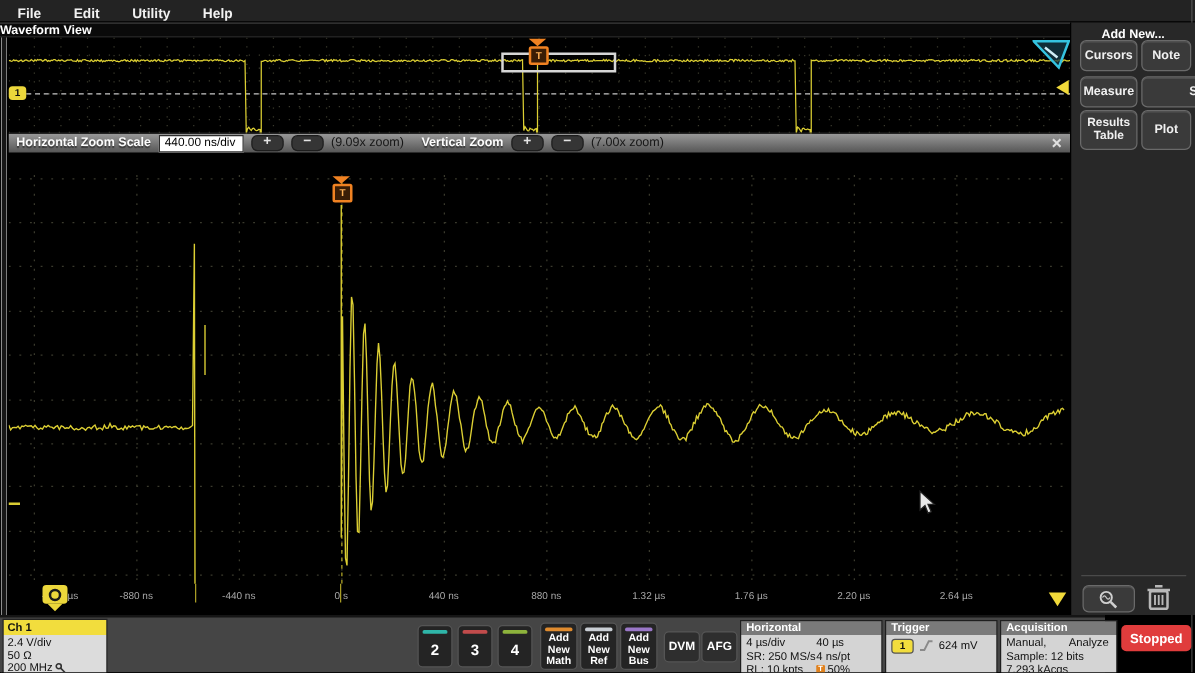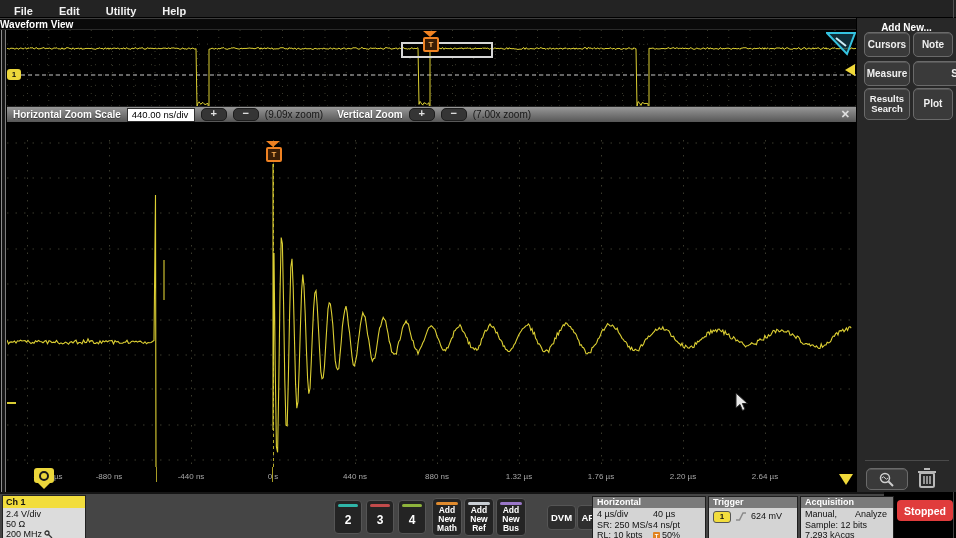--- a/index.html
+++ b/index.html
@@ -53,21 +53,21 @@
   #bottombar{left:0;top:492px;width:884px;height:46px;background:#454545;border-top:2px solid #151515;box-sizing:border-box;}
   .chbadge{position:absolute;border:1px solid #222;}
   .chbadge .hd{background:#f2dd3d;color:#111;font-size:9px;font-weight:bold;padding:0 3px;height:12px;line-height:12px;}
   .chbadge .bd{background:#dcdcdc;color:#111;font-size:9px;line-height:10px;padding:1px 3px;}
   .pbtn{position:absolute;background:#242424;border:1px solid #555;border-radius:4px;color:#fff;
         display:flex;flex-direction:column;align-items:center;box-sizing:border-box;}
   .pbtn .stripe{width:80%;height:3px;border-radius:2px;margin-top:3px;}
   .pbtn .num{font-size:12px;font-weight:bold;flex:1;display:flex;align-items:center;}
   .pbtn .txt{font-size:8.5px;font-weight:bold;line-height:9px;text-align:center;margin-top:1px;}
   .fbtn{position:absolute;background:#2e2e2e;border:1px solid #555;border-radius:4px;color:#fff;
-        font-size:9.5px;font-weight:bold;display:flex;align-items:center;justify-content:center;margin-left:16px;}
+        font-size:9.5px;font-weight:bold;display:flex;align-items:center;justify-content:center;}
   .panel{position:absolute;border:1px solid #1e1e1e;}
   .panel .ph{background:#7a7a7a;color:#fff;font-weight:bold;font-size:9px;height:11px;line-height:11px;padding:0 4px;}
   .panel .pb{background:#d4d4d4;color:#111;font-size:9px;line-height:10.5px;padding:1px 4px;}
   .prow{display:flex;}
   .prow .c1{width:56px;}
   .stopped{position:absolute;background:#e03c3c;border-radius:4px;color:#fff;font-size:10.5px;font-weight:bold;
            display:flex;align-items:center;justify-content:center;}
   .tpill{display:inline-block;width:16px;height:10px;background:#f2dd3d;border:1px solid #555;border-radius:3px;
          color:#111;font-size:8px;font-weight:bold;text-align:center;line-height:10px;}
   .t50{display:inline-block;width:7px;height:8px;background:#e0821e;color:#fff;font-size:6px;font-weight:bold;
@@ -265,21 +265,21 @@
   <svg class="abs" style="left:735px;top:392px;" width="14" height="20">
     <polygon points="1,1 1,16 5,12.5 7.5,18.5 10,17.3 7.4,11.5 12.5,11.5" fill="#e8e8e8" stroke="#222" stroke-width="1"></polygon>
   </svg>
 
   <div id="rpanel" class="abs">
     <div class="title">Add New...</div>
     <div class="btn" style="left:7px;top:14px;width:44px;height:23px;">Cursors</div>
     <div class="btn" style="left:56px;top:14px;width:38px;height:23px;">Note</div>
     <div class="btn" style="left:7px;top:43px;width:44px;height:23px;">Measure</div>
     <div class="btn" style="left:56px;top:43px;width:38px;height:23px;padding-left:35px;">Search</div>
-    <div class="btn" style="left:7px;top:70px;width:44px;height:30px;font-size:9.5px;">Results Search</div>
+    <div class="btn" style="left:7px;top:70px;width:44px;height:30px;font-size:9.5px;">Results Table</div>
     <div class="btn" style="left:56px;top:70px;width:38px;height:30px;">Plot</div>
 
     <div class="abs" style="left:8px;top:442px;width:84px;height:1px;background:#4a4a4a;"></div>
     <div class="btn" style="left:9px;top:450px;width:40px;height:20px;">
       <svg width="20" height="16">
         <circle cx="8" cy="7" r="4.5" fill="none" stroke="#cfcfcf" stroke-width="1.5"></circle>
         <line x1="11.5" y1="10.5" x2="16" y2="15" stroke="#cfcfcf" stroke-width="2"></line>
         <path d="M5,7 q1.5,-2.5 3,0 q1.5,2.5 3,0" fill="none" stroke="#cfcfcf" stroke-width="1"></path>
       </svg>
     </div>

